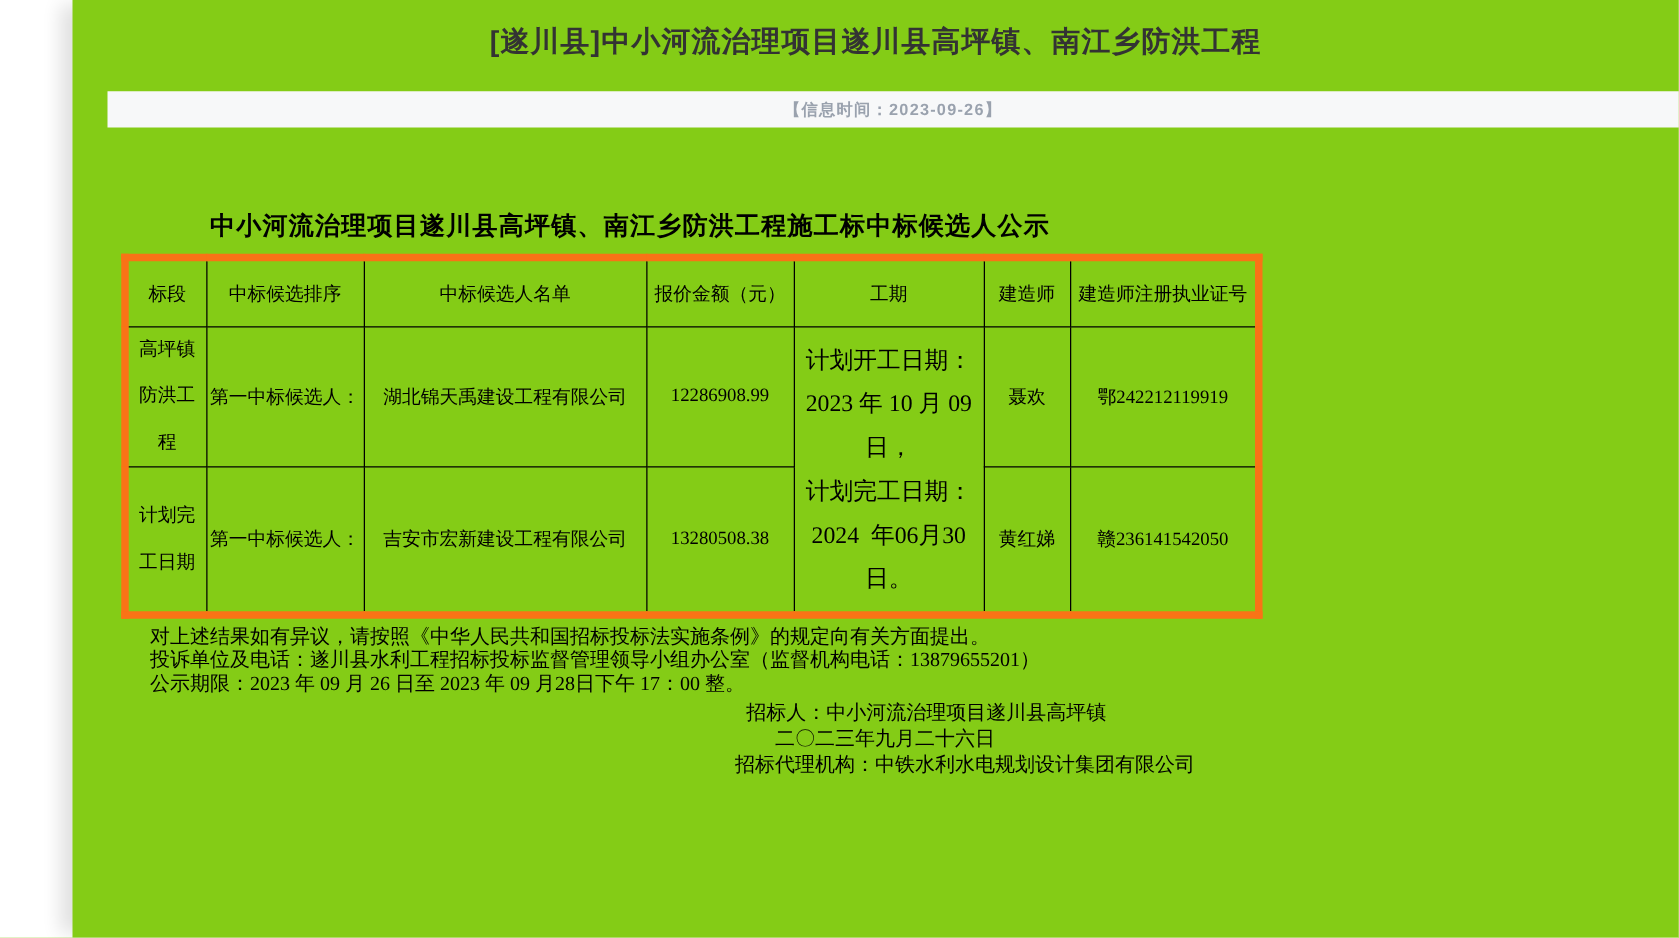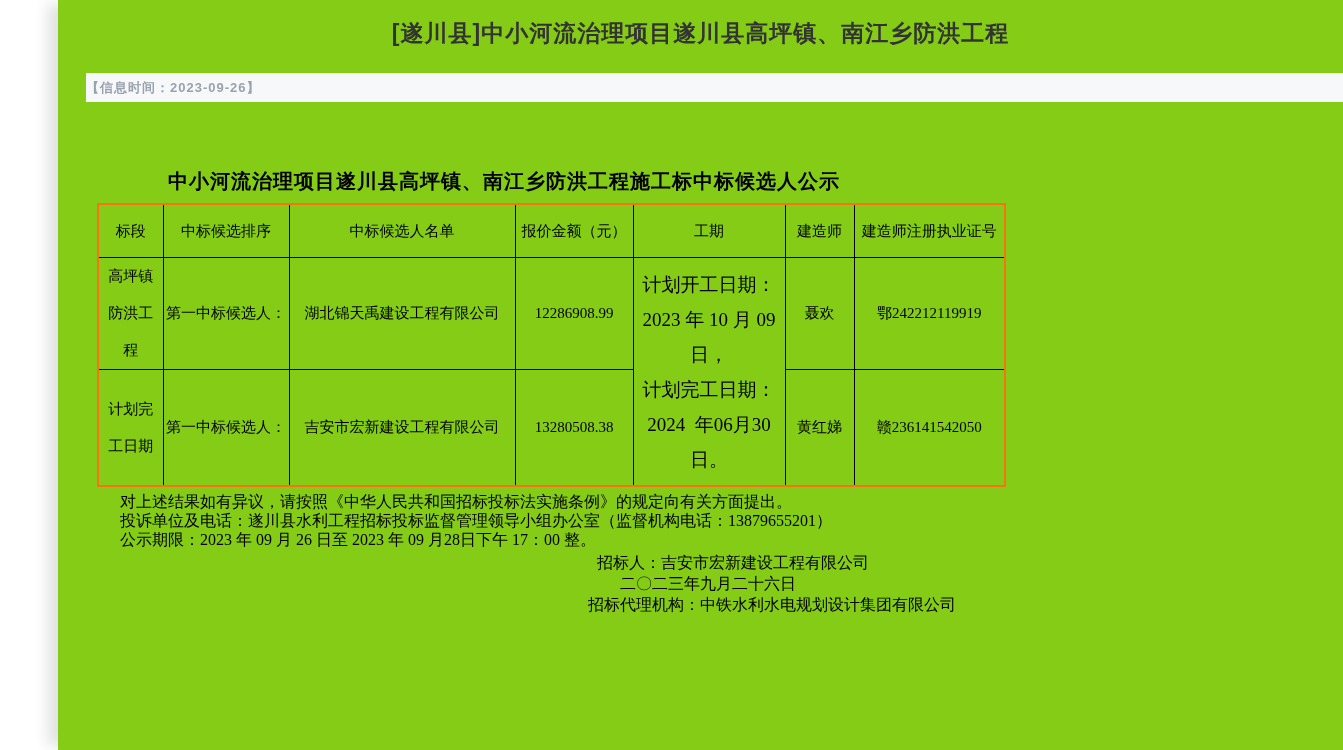--- a/index.html
+++ b/index.html
@@ -26,21 +26,21 @@
     color: #333333;
     font-family: "Liberation Sans", "DejaVu Sans", sans-serif;
     letter-spacing: 1px;
   }
   .info-bar {
     margin: 26px 0 0 28px;
     height: 29px;
     background: #f7f8f9;
     display: flex;
     align-items: center;
-    justify-content: flex-start;
+    justify-content: center;
     font-family: "Liberation Sans", "DejaVu Sans", sans-serif;
     font-size: 13px;
     font-weight: bold;
     color: #9aa2ae;
     letter-spacing: 1px;
   }
   .article { margin: 66px 0 0 30px; }
   .doc-heading {
     margin: 0 0 0 80px;
     font-size: 20px;
@@ -53,21 +53,21 @@
   .intro {
     margin: 17px 0 0 0;
     font-size: 15px;
     line-height: 21px;
     text-indent: 2em;
     text-align: justify;
   }
   table.bid-table {
     margin: 9px 0 0 9px;
     border-collapse: collapse;
-    border: 2px solid #f97316;
+    border: 6px solid #f97316;
     table-layout: fixed;
   }
   table.bid-table td {
     border: 1px solid #000;
     text-align: center;
     vertical-align: middle;
     font-size: 15px;
     padding: 0 2px;
     overflow: hidden;
   }
@@ -147,18 +147,18 @@
           <td>黄红娣</td>
           <td>赣236141542050</td>
         </tr>
       </tbody>
     </table>
 
     <p class="note first">对上述结果如有异议，请按照《中华人民共和国招标投标法实施条例》的规定向有关方面提出。</p>
     <p class="note">投诉单位及电话：遂川县水利工程招标投标监督管理领导小组办公室（监督机构电话：13879655201）</p>
     <p class="note">公示期限：2023 年 09 月 26 日至 2023 年 09 月28日下午 17：00 整。</p>
 
-    <p class="sig sig-bidder">招标人：吉安市宏新建设工程有限公司</p>
+    <p class="sig sig-bidder">招标人：中小河流治理项目遂川县高坪镇</p>
     <p class="sig sig-date">二〇二三年九月二十六日</p>
     <p class="sig sig-agency">招标代理机构：中铁水利水电规划设计集团有限公司</p>
 
   </div>
 </div>
 
 </body></html>

